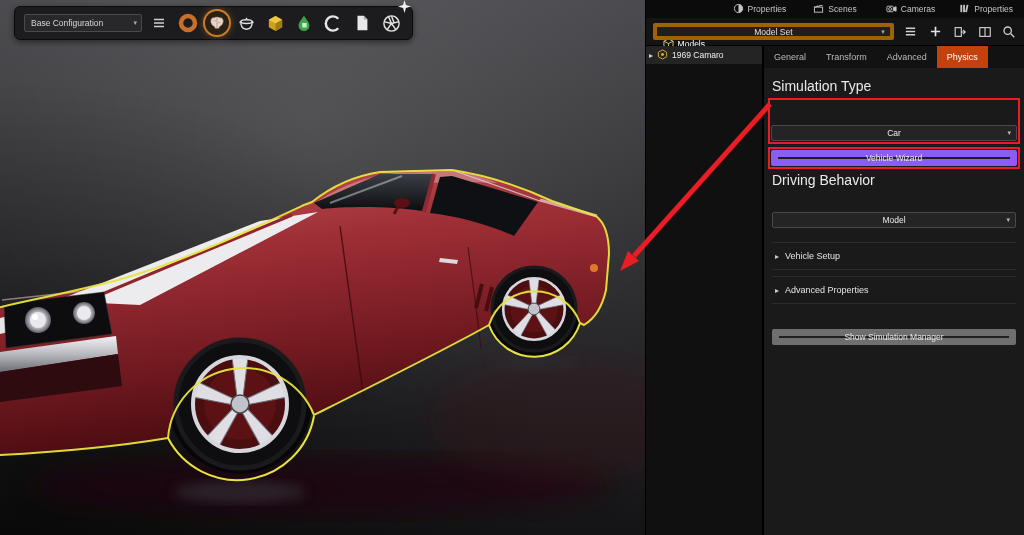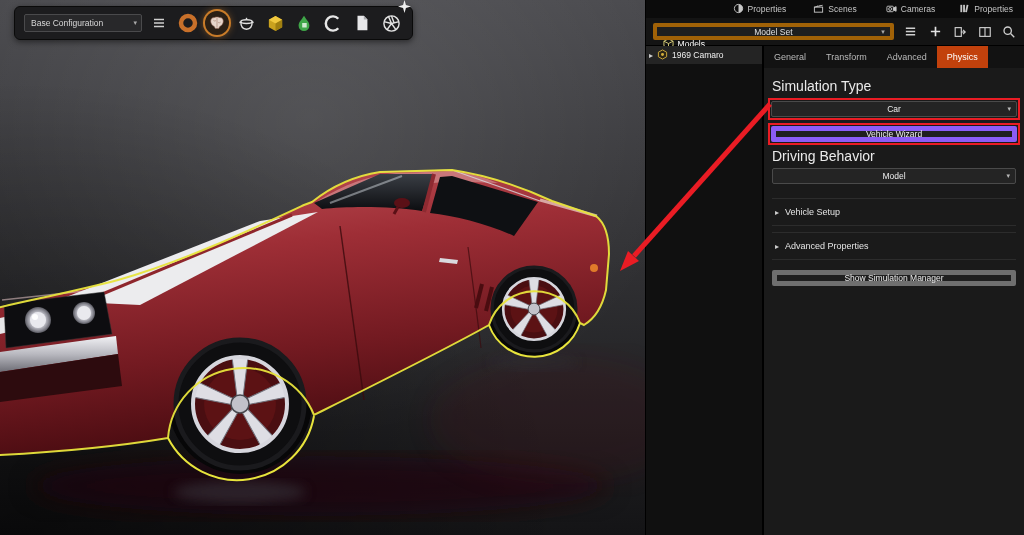--- a/index.html
+++ b/index.html
@@ -47,24 +47,24 @@
   .tri { font-size:8px; color:#cfcfcf; }
 
   .props { flex:1; background:#1a1a1a; display:flex; flex-direction:column; }
   .props-tabs { height:22px; display:flex; background:#121212; }
   .ptab { padding:0 10px; display:flex; align-items:center; font-size:9px; color:#b9b9b9; }
   .ptab.active { background:#c2410c; color:#fff; }
   .pbody { padding:8px 8px 0; }
   .flabel { display:block; font-size:14px; color:#eaeaea; margin:2px 0 4px; }
   .dropdown, .btn { position:relative; width:100%; height:16px; display:flex; align-items:center;
                     justify-content:center; font-size:8.5px; color:#ececec; border-radius:2px; }
-  .dropdown { background:#242424; border:1px solid #4a4a4a; }
+  .dropdown { background:#242424; border:1px solid #4a4a4a;margin-top:24px; }
   .dropdown .caret { position:absolute; right:5px; top:50%; transform:translateY(-50%); font-size:7px; color:#b8b8b8; }
-  .btn { background:#1f1f1f; border:5px solid #8b5cf6; }
-  .btn.manager { border-color:#6f6f6f; margin-top:10px; }
+  .btn { background:#1f1f1f; border:7px solid #8b5cf6; }
+  .btn.manager { border-color:#6f6f6f; margin-top:25px; }
   .annot-box { border:2px solid #ea1c24; padding:1px; margin:0 -4px 3px; }
   .sections { margin-top:14px; }
   .section { height:28px; display:flex; align-items:center; gap:6px; padding:0 3px;
              border-top:1px solid #2c2c2c; border-bottom:1px solid #2c2c2c; margin-bottom:6px;
              font-size:9px; color:#e4e4e4; }
 
   
   .annot-arrow { position:absolute; left:0; top:0; z-index:40; pointer-events:none; }
 </style>
 </head>

